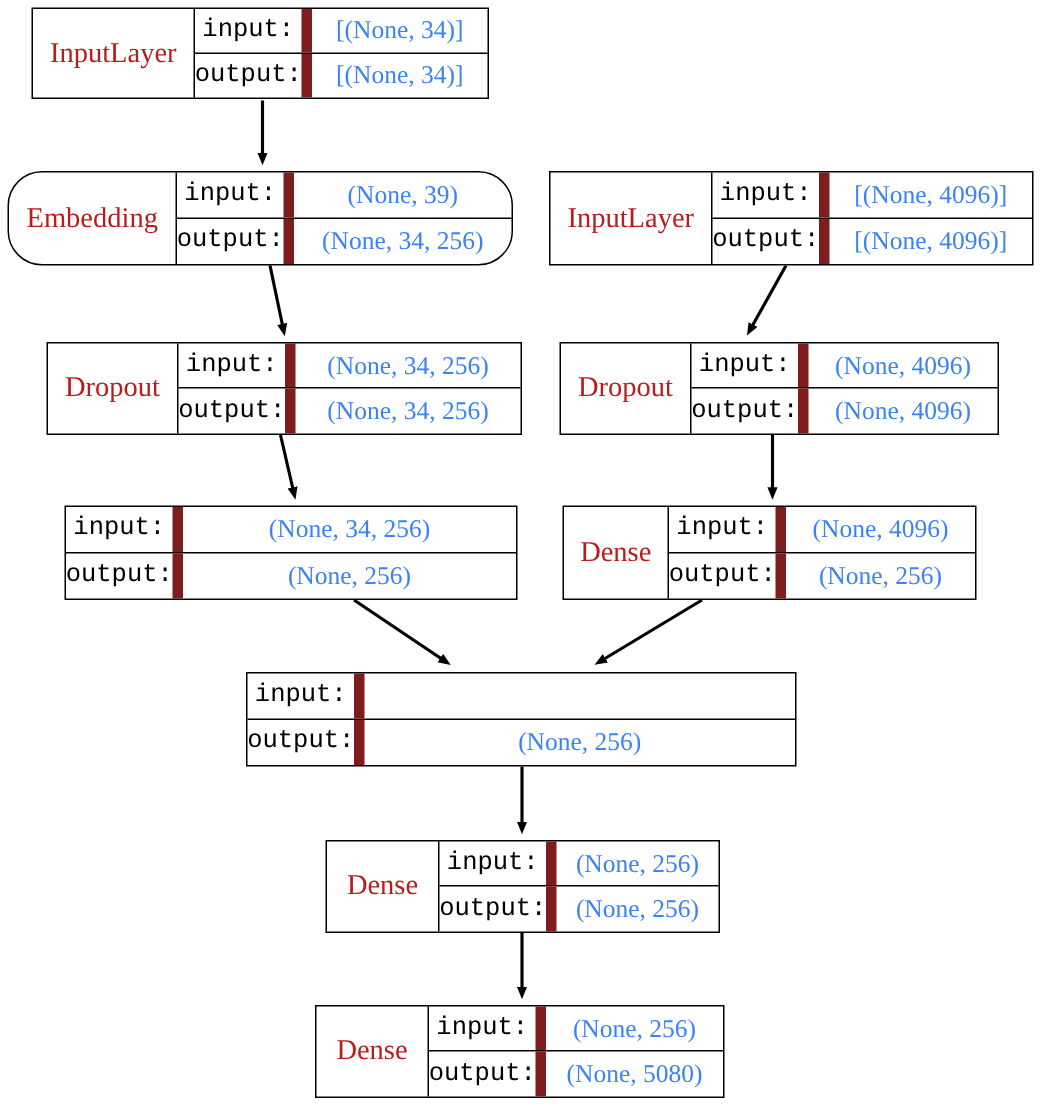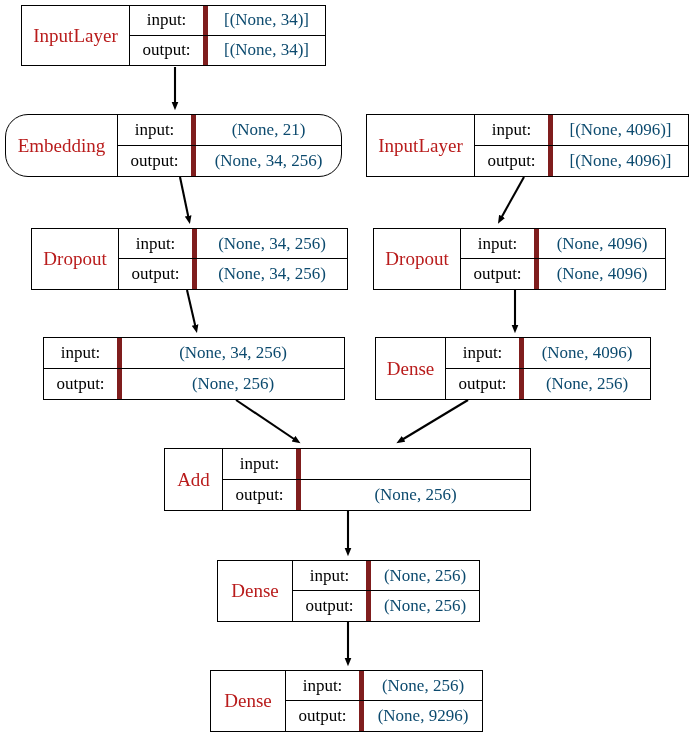--- a/index.html
+++ b/index.html
@@ -56,35 +56,36 @@
     box-sizing: border-box;
   }
   .io-row.top {
     border-bottom: 1px solid #000000;
   }
   .io-key {
     display: flex;
     align-items: center;
     justify-content: center;
     box-sizing: border-box;
-    border-right: 5px solid #7f1d1d;
+    border-right: 7px solid #7f1d1d;
     padding: 0 9px;
     font-size: 17px;
     color: #000000;
     white-space: nowrap;
+    font-family: Liberation Mono, monospace;
   }
   .io-val {
     display: flex;
     align-items: center;
     justify-content: center;
     box-sizing: border-box;
     flex: 1 1 auto;
     padding: 0 9px;
     font-size: 17px;
-    color: #0c4a6e;
+    color: #3b82f6;
     white-space: nowrap;
   }
 </style>
 </head>
 <body>
 
 <div id="canvas">
 
   <svg id="edges" viewBox="0 0 693 737" xmlns="http://www.w3.org/2000/svg">
     <defs>
@@ -117,21 +118,21 @@
         <div class="io-val">[(None, 34)]</div>
       </div>
     </div>
   </div>
 
   <div class="node" style="left:5px; top:114px; width:337px; height:63px;border-radius:23px;">
     <div class="node-name" style="width:112px;">Embedding</div>
     <div class="node-io">
       <div class="io-row top">
         <div class="io-key" style="width:78px;">input:</div>
-        <div class="io-val">(None, 21)</div>
+        <div class="io-val">(None, 39)</div>
       </div>
       <div class="io-row">
         <div class="io-key" style="width:78px;">output:</div>
         <div class="io-val">(None, 34, 256)</div>
       </div>
     </div>
   </div>
 
   <div class="node" style="left:366px; top:114px; width:323px; height:63px;">
     <div class="node-name" style="width:108px;">InputLayer</div>
@@ -196,21 +197,20 @@
         <div class="io-val">(None, 4096)</div>
       </div>
       <div class="io-row">
         <div class="io-key" style="width:78px;">output:</div>
         <div class="io-val">(None, 256)</div>
       </div>
     </div>
   </div>
 
   <div class="node" style="left:164px; top:448px; width:367px; height:63px;">
-    <div class="node-name" style="width:58px;">Add</div>
     <div class="node-io">
       <div class="io-row top">
         <div class="io-key" style="width:78px;">input:</div>
       </div>
       <div class="io-row">
         <div class="io-key" style="width:78px;">output:</div>
         <div class="io-val">(None, 256)</div>
       </div>
     </div>
   </div>
@@ -231,18 +231,18 @@
 
   <div class="node" style="left:210px; top:670px; width:273px; height:62px;">
     <div class="node-name" style="width:75px;">Dense</div>
     <div class="node-io">
       <div class="io-row top">
         <div class="io-key" style="width:78px;">input:</div>
         <div class="io-val">(None, 256)</div>
       </div>
       <div class="io-row">
         <div class="io-key" style="width:78px;">output:</div>
-        <div class="io-val">(None, 9296)</div>
+        <div class="io-val">(None, 5080)</div>
       </div>
     </div>
   </div>
 
 </div>
 
 </body></html>

